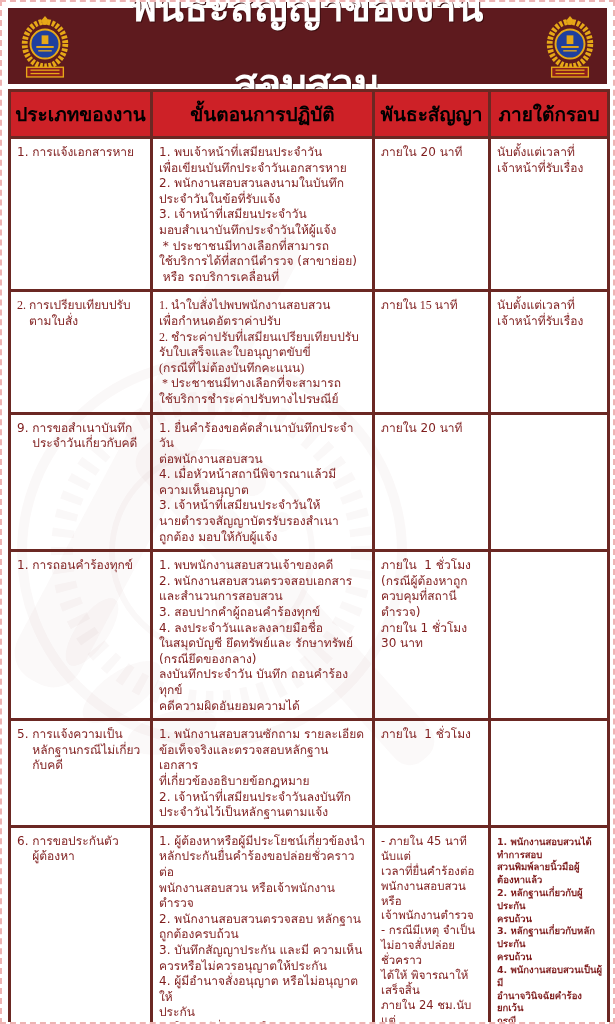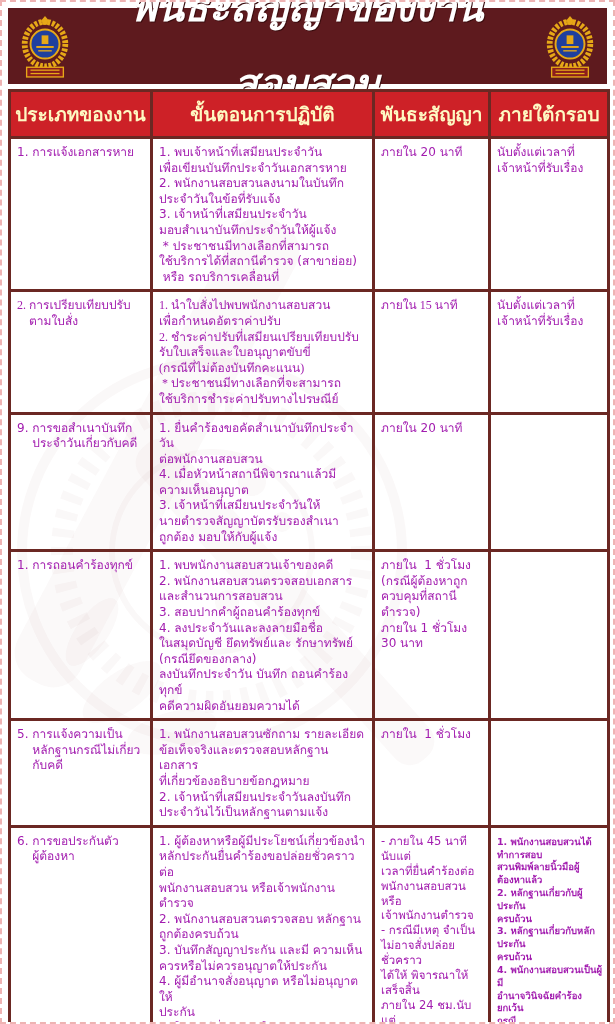--- a/index.html
+++ b/index.html
@@ -18,49 +18,48 @@
     position:absolute; left:0; top:130px; width:615px; height:894px;
     pointer-events:none; z-index:0; opacity:0.55;
   }
   .banner {
     position:relative; z-index:1;
     background:#5e1a1e;
     height:76px;
     display:flex; align-items:center; justify-content:space-between;
     padding:0 8px;
     box-sizing:border-box;
-    font-style:italic;
   }
   .banner-title {
     flex:1; text-align:center;
     color:#ffffff; font-size:39px; font-weight:bold;
     letter-spacing:0.5px;
     line-height:76px;
     text-shadow:1px 1px 0 #3a0d0f;
   }
   .emblem { width:58px; height:66px; flex:0 0 auto; }
   table.commit {
     position:relative; z-index:1;
     width:599px; border-collapse:collapse; margin-top:5px;
     table-layout:fixed;
   }
   table.commit th {
-    background:#cd2127; color:#fef9c3;
+    background:#cd2127; color:#000000;
     font-size:19px; font-weight:bold;
     border:3px solid #6b2823;
     padding:7px 1px; text-align:center;
     height:28px;
   }
   table.commit td {
     border:3px solid #6b2823;
     vertical-align:top;
     background:transparent;
     padding:6px 5px 4px 6px;
     font-size:12px; line-height:1.3;
-    color:#a21caf; font-weight:500;
+    color:#7f1d1d; font-weight:500;
     white-space:pre-wrap;
     word-break:break-word;
   }
   td.c-type { font-size:12.5px; font-weight:700; }
   td.c-steps { font-weight:600; }
   td.c-commit { font-weight:700; }
   td.c-frame { font-weight:700; }
   tr.rh1 { height:137px; }
   tr.rh2 { height:119px;font-family:Liberation Serif, serif; }
   tr.rh3 { height:119px; }

